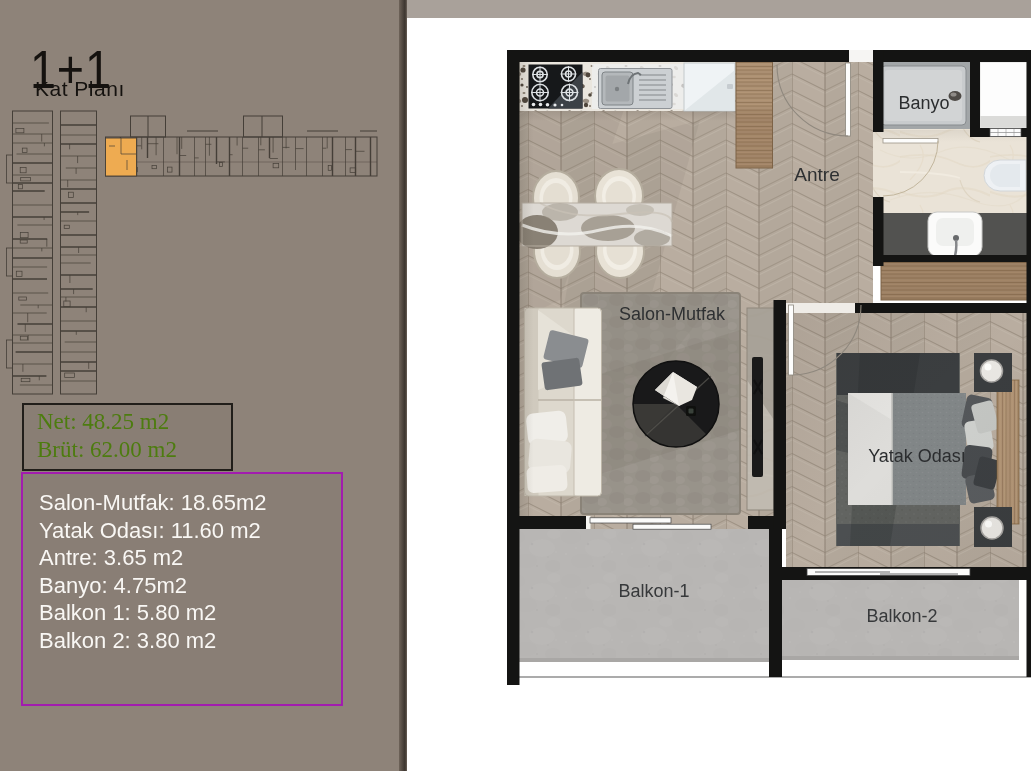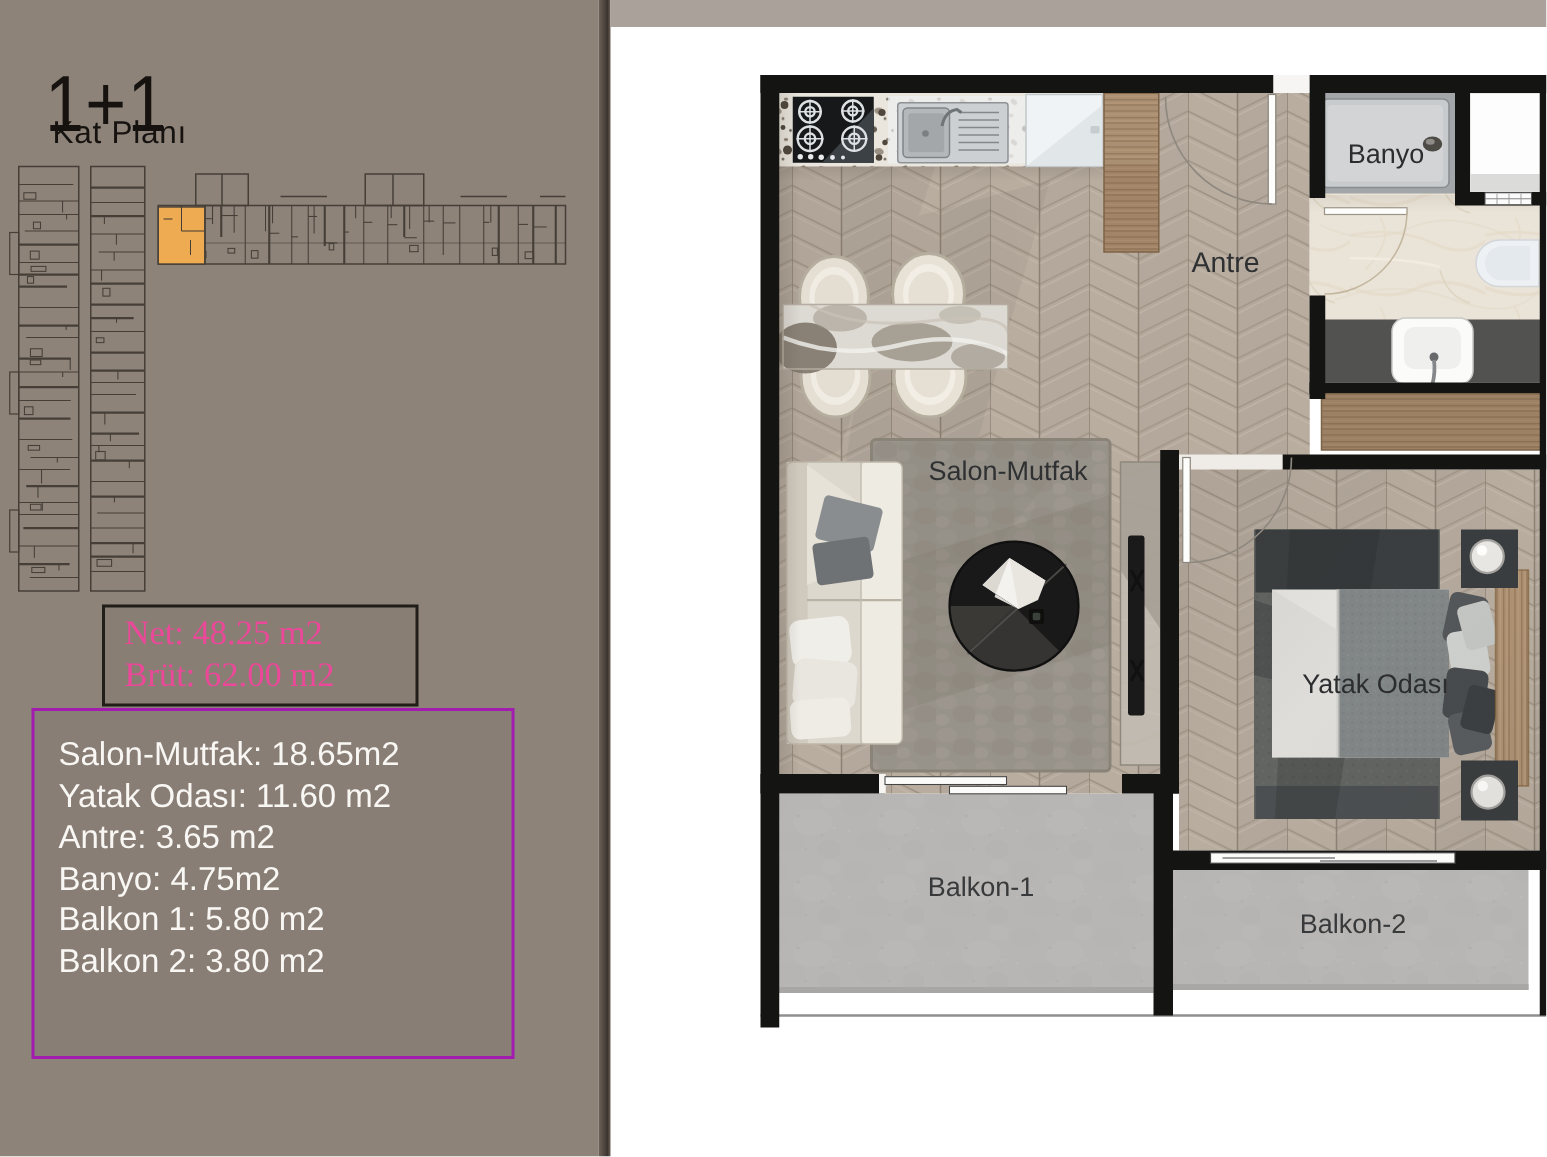--- a/index.html
+++ b/index.html
@@ -186,21 +186,21 @@
       </g>
       <rect x="105.5" y="38" width="31" height="38" fill="#eeab51" stroke="#453f38" stroke-width="0.9"></rect>
       <g stroke="#453f38" stroke-width="0.7" fill="none">
         <line x1="121" y1="38" x2="121" y2="54"></line>
         <line x1="121" y1="54" x2="136" y2="54"></line>
         <line x1="109" y1="46" x2="115" y2="46"></line>
         <line x1="127" y1="60" x2="127" y2="70"></line>
       </g>
     </svg></div>
 
-<div class="abs" style="left:22px;top:403px;width:194px;height:61px;border:2px solid #211e1a;background:rgba(0,0,0,0.035);color:#ec4899;font-family:'Liberation Serif',serif;font-size:23px;line-height:27.5px;padding:3px 0 0 13px;margin-left:46px;">
+<div class="abs" style="left:22px;top:403px;width:194px;height:61px;border:2px solid #211e1a;background:rgba(0,0,0,0.035);color:#4d7c0f;font-family:'Liberation Serif',serif;font-size:23px;line-height:27.5px;padding:3px 0 0 13px;">
 Net: 48.25 m2<br>Brüt: 62.00 m2</div>
 
 <div class="abs" style="left:21px;top:472px;width:302px;height:215px;border:2px solid #a21caf;background:rgba(0,0,0,0.03);color:#f9f7f4;font-size:22px;line-height:27.6px;padding:15px 0 0 16px;">
 Salon-Mutfak: 18.65m2<br>Yatak Odası: 11.60 m2<br>Antre: 3.65 m2<br>Banyo: 4.75m2<br>Balkon 1: 5.80 m2<br>Balkon 2: 3.80 m2</div>
 <svg class="abs" style="left:0;top:0;" width="1031" height="771" viewBox="0 0 1031 771" xmlns="http://www.w3.org/2000/svg">
 <defs>
 <pattern id="hb" width="66" height="33" patternUnits="userSpaceOnUse">
  <rect width="66" height="33" fill="#b3a89b"></rect>
  <rect width="33" height="33" fill="#b9ada0"></rect>
  <path d="M0,-8.5 L33,8 M0,8 L33,24.5 M0,24.5 L33,41" stroke="#9e9284" stroke-width="1.1" fill="none"></path>

